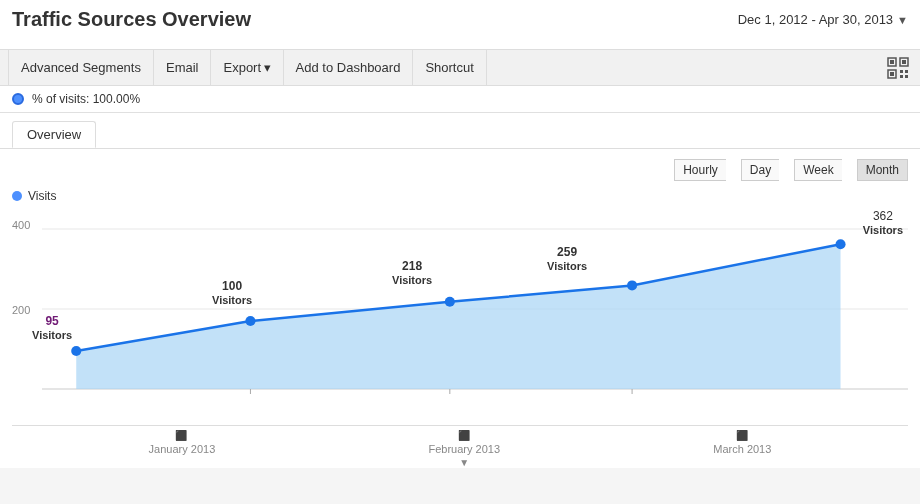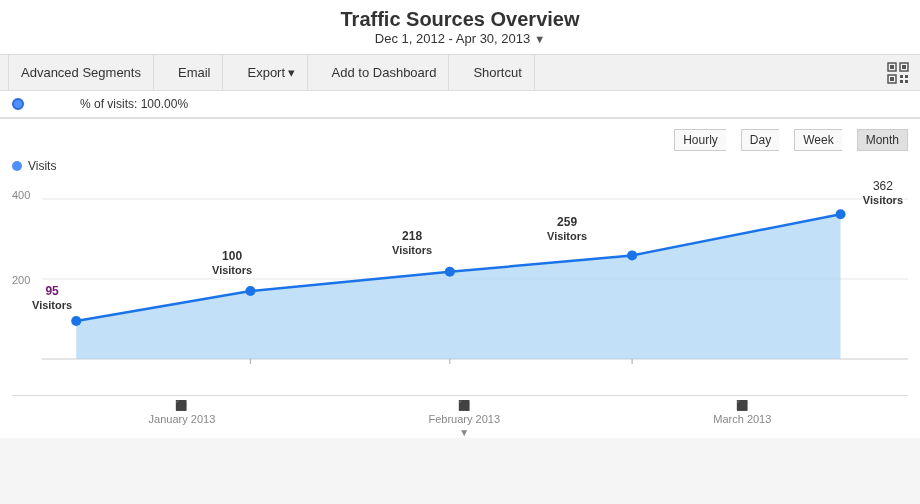--- a/index.html
+++ b/index.html
@@ -1,25 +1,24 @@
 <!DOCTYPE html>
 <html><head>
   <meta charset="utf-8">
   <style>
     * { box-sizing: border-box; margin: 0; padding: 0; }
     body { font-family: Arial, sans-serif; font-size: 13px; background: #f5f5f5; width: 920px; }
 
     .header-bar {
       background: #fff;
-      padding: 8px 12px 8px 12px;
+      padding: 8px 12px 18px 12px;
       border-bottom: 1px solid #ddd;
       display: flex;
       align-items: center;
       justify-content: space-between;
-      flex-direction: column;
     }
     .page-title {
       font-size: 20px;
       font-weight: bold;
       color: #333;
     }
     .date-range {
       font-size: 13px;
       color: #333;
       display: flex;
@@ -31,21 +30,21 @@
       color: #555;
     }
 
     .toolbar {
       background: #f1f1f1;
       border-bottom: 1px solid #ddd;
       display: flex;
       align-items: center;
       padding: 0 8px;
       height: 36px;
-      gap: 12px;
+      gap: 0;
     }
     .toolbar-item {
       padding: 0 12px;
       height: 36px;
       line-height: 36px;
       font-size: 13px;
       color: #333;
       cursor: pointer;
       border-right: 1px solid #ddd;
     }
@@ -79,21 +78,20 @@
       width: 12px;
       height: 12px;
       border-radius: 50%;
       background: #4d90fe;
       border: 2px solid #2a6adf;
       flex-shrink: 0;
     }
     .segment-label {
       font-size: 12px;
       color: #333;
-      margin-left: 48px;
     }
 
     .main-content {
       background: #fff;
       padding: 0;
     }
 
     .annotation-box {
       text-align: center;
       padding: 10px 0 4px 0;
@@ -228,20 +226,23 @@
   </div>
 </div>
 
 <div class="segment-bar">
   <div class="segment-dot"></div>
   <span class="segment-label">% of visits: 100.00%</span>
 </div>
 
 <div class="main-content">
 
+  <div class="tabs-bar">
+    <div class="tab active">Overview</div>
+  </div>
 
   <div class="chart-section">
     <div class="time-buttons">
       <button class="time-btn">Hourly</button>
       <button class="time-btn">Day</button>
       <button class="time-btn">Week</button>
       <button class="time-btn active">Month</button>
     </div>
 
     <div class="chart-legend">

